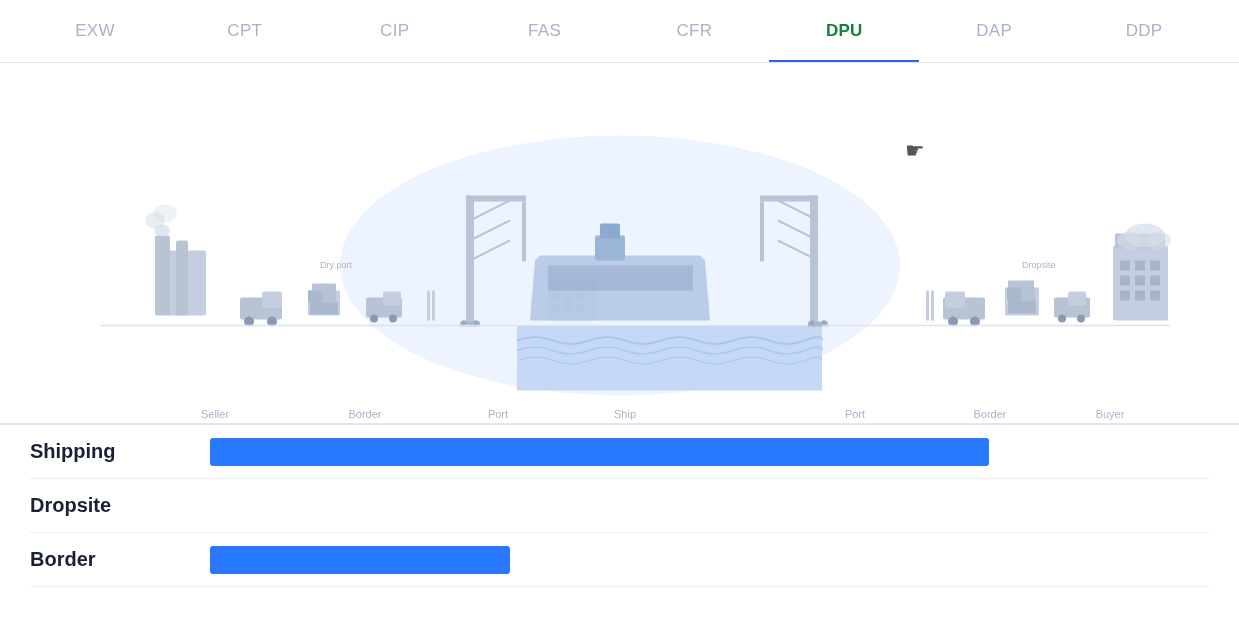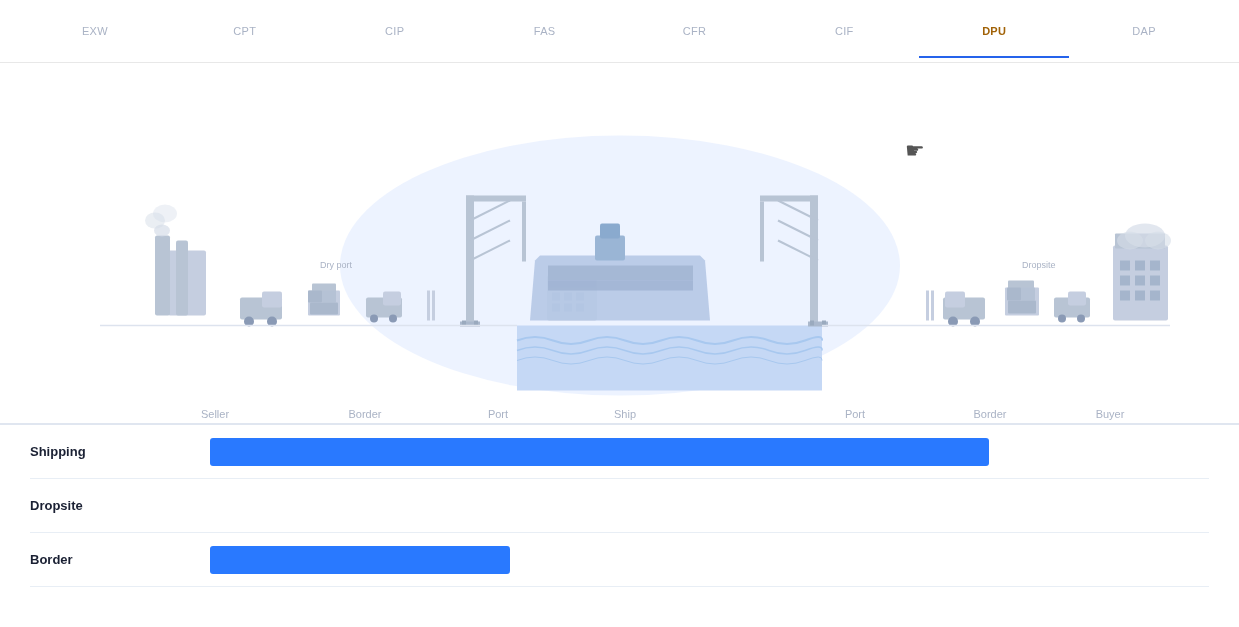--- a/index.html
+++ b/index.html
@@ -15,30 +15,30 @@
     .nav-tabs {
       display: flex;
       align-items: center;
       border-bottom: 1px solid #e8e8e8;
       padding: 0 20px;
       height: 63px;
     }
     .nav-tab {
       flex: 1;
       text-align: center;
-      font-size: 11px;
+      font-size: 17px;
       color: #aab3c5;
       cursor: pointer;
       padding: 20px 0;
       position: relative;
       font-weight: 400;
       letter-spacing: 0.3px;
     }
     .nav-tab.active {
-      color: #a16207;
+      color: #15803d;
       font-weight: 600;
     }
     .nav-tab.active::after {
       content: '';
       position: absolute;
       bottom: -1px;
       left: 0;
       right: 0;
       height: 2px;
       background: #2563eb;
@@ -68,21 +68,21 @@
       padding: 0 30px;
     }
     .data-row {
       display: flex;
       align-items: center;
       border-bottom: 1px solid #e8eef5;
       height: 54px;
     }
     .data-row-label {
       width: 180px;
-      font-size: 13px;
+      font-size: 20px;
       font-weight: 700;
       color: #1a2033;
     }
     .data-row-bar-container {
       flex: 1;
       display: flex;
       align-items: center;
     }
     .data-bar {
       height: 28px;
@@ -101,23 +101,23 @@
   </style>
 </head>
 <body>
 
 <nav class="nav-tabs">
   <div class="nav-tab">EXW</div>
   <div class="nav-tab">CPT</div>
   <div class="nav-tab">CIP</div>
   <div class="nav-tab">FAS</div>
   <div class="nav-tab">CFR</div>
-  <div class="nav-tab">CIF</div>
   <div class="nav-tab active">DPU</div>
   <div class="nav-tab">DAP</div>
+  <div class="nav-tab">DDP</div>
 </nav>
 
 <div class="diagram-area">
 
   <div class="cursor-icon">☛</div>
 
   <svg class="scene-svg" viewBox="0 0 1239 355" xmlns="http://www.w3.org/2000/svg">
 
     <ellipse cx="620" cy="200" rx="280" ry="130" fill="#dce8ff" opacity="0.5"></ellipse>
 

